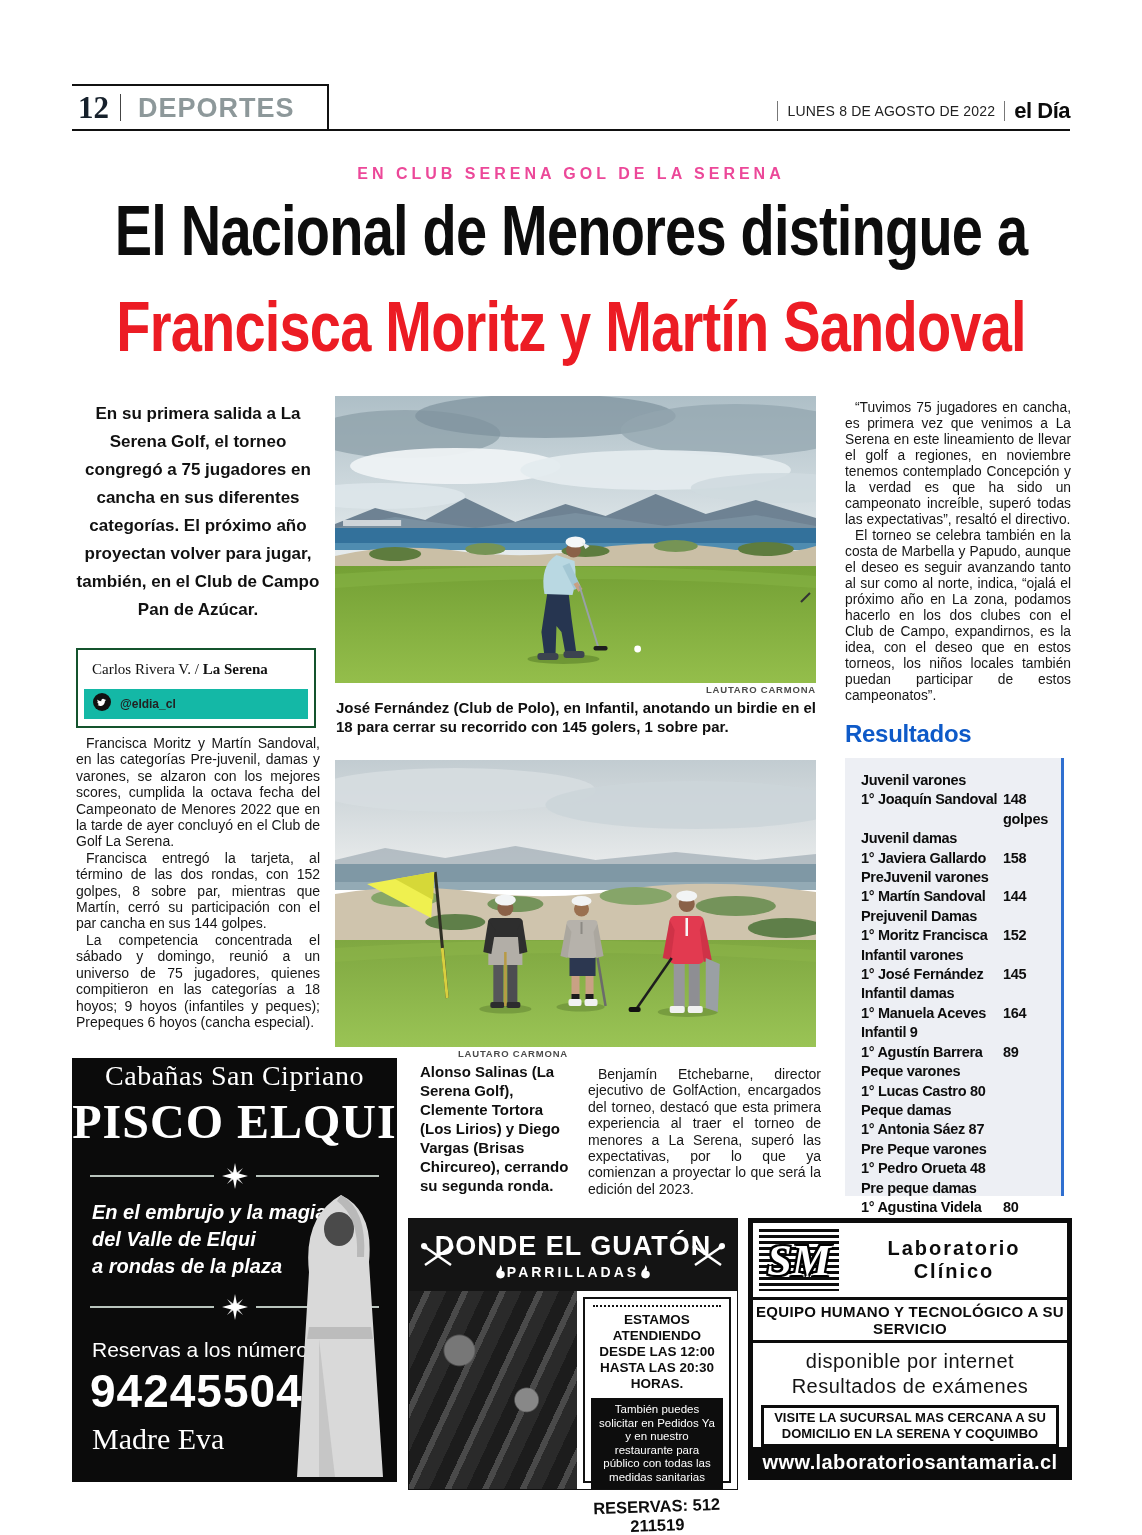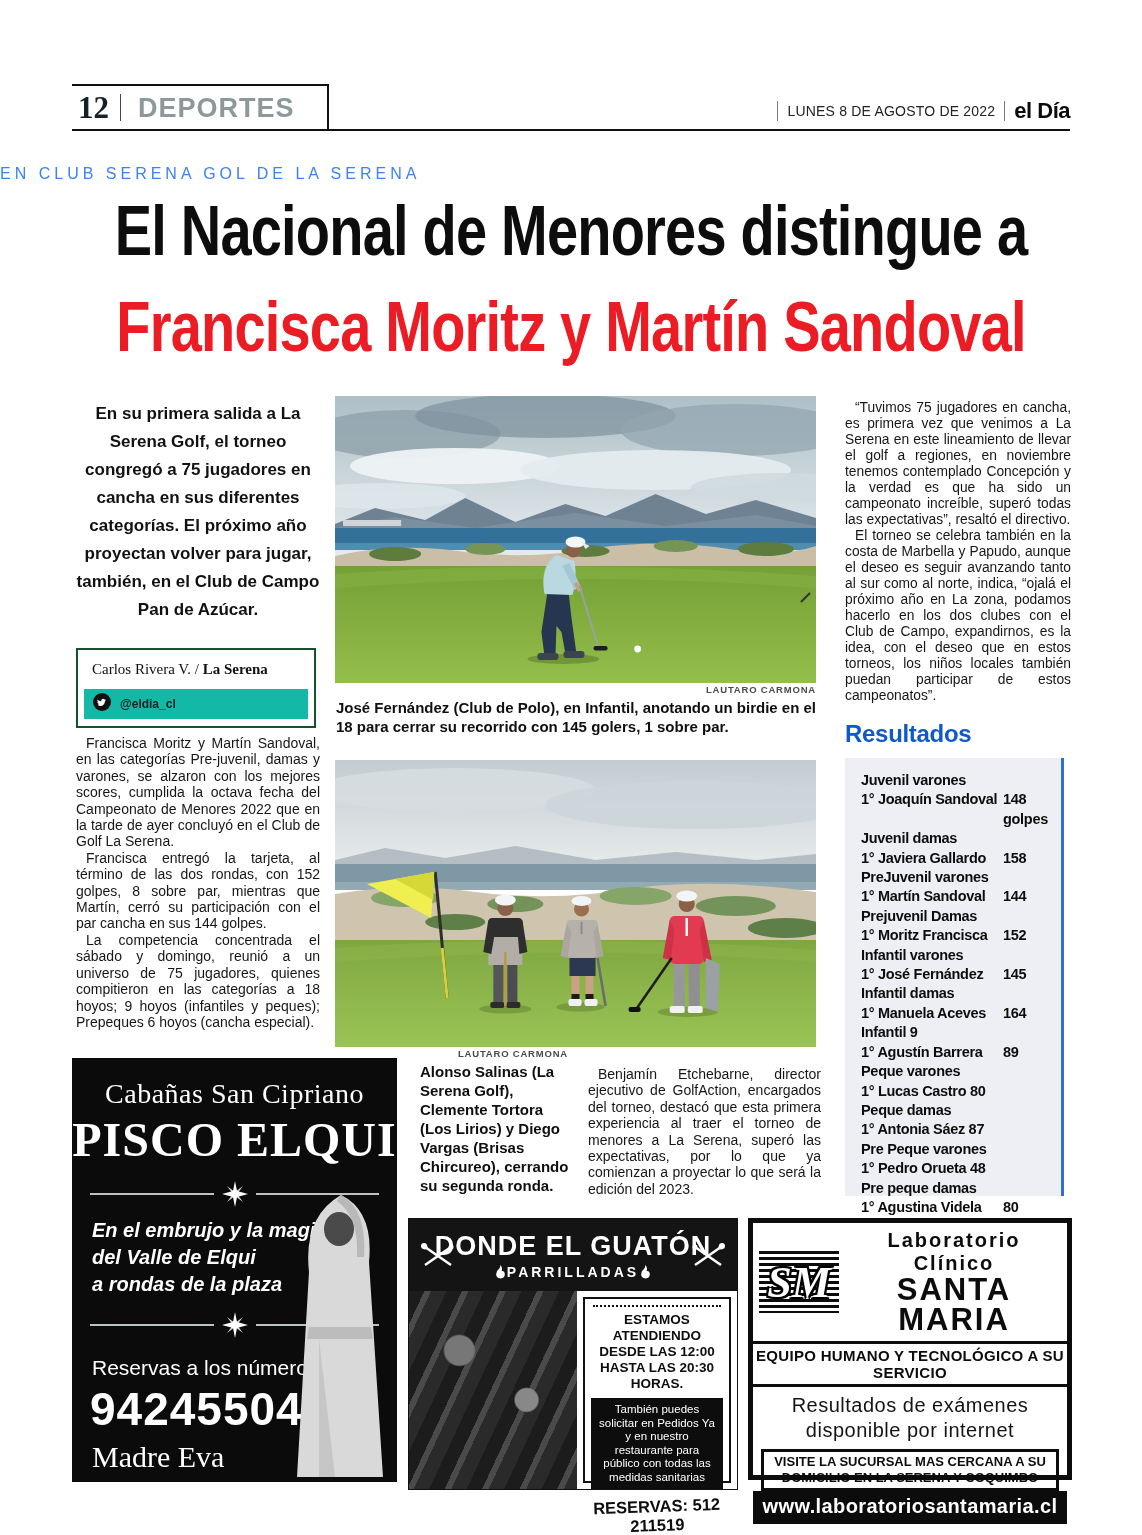--- a/index.html
+++ b/index.html
@@ -12,22 +12,22 @@
   .hdr-rule{position:absolute;left:72px;top:129px;width:998px;height:2px;background:#111;}
   .pageno{position:absolute;left:78px;top:90px;font-family:"Liberation Serif",serif;font-weight:700;font-size:31px;color:#16202b;}
   .hdr-sep1{position:absolute;left:120px;top:94px;width:1px;height:27px;background:#444;}
   .section{position:absolute;left:138px;top:93px;font-size:27px;font-weight:800;letter-spacing:1px;color:#8d989a;}
   .hdr-right{position:absolute;right:72px;top:98px;display:flex;align-items:center;gap:9px;}
   .hdr-bar{width:1px;height:20px;background:#777;}
   .hdr-date{font-size:14px;color:#222;font-stretch:condensed;letter-spacing:0.2px;}
   .brand{font-size:22px;font-weight:800;color:#0b0b0b;letter-spacing:-0.5px;}
 
   
-  .kicker{position:absolute;left:0;top:165px;width:100%;text-align:left;font-size:16px;
-          letter-spacing:4px;font-weight:400;color:#3b82f6;font-stretch:condensed;}
+  .kicker{position:absolute;left:0;top:165px;width:100%;text-align:center;font-size:16px;
+          letter-spacing:4px;font-weight:700;color:#ec4899;font-stretch:condensed;}
   .h-line{position:absolute;left:0;width:100%;text-align:center;font-weight:700;font-size:70px;
           line-height:1;transform:scaleX(0.8);transform-origin:50% 50%;white-space:nowrap;letter-spacing:-1px;}
   .h1{top:196px;color:#0d0d0d;}
   .h2{top:292px;color:#ec1c24;}
 
   
   .lead{position:absolute;left:76px;top:400px;width:244px;text-align:center;font-weight:700;
         font-size:17px;line-height:28px;color:#111;font-stretch:condensed;}
   .byline-box{position:absolute;left:76px;top:648px;width:236px;height:76px;border:2px solid #14532d;background:#fff;}
   .byline-name{font-family:"Liberation Serif",serif;font-size:15px;color:#111;padding:11px 0 0 14px;}
@@ -56,21 +56,21 @@
   .res-title{position:absolute;left:845px;top:720px;font-size:24px;font-weight:800;color:#0e5ac8;
              font-stretch:condensed;letter-spacing:-0.3px;}
   .res-box{position:absolute;left:845px;top:758px;width:219px;height:438px;background:#edeff4;
            border-right:3px solid #2f6fd0;padding:13px 0 0 16px;box-sizing:border-box;}
   .r-row{display:grid;grid-template-columns:142px auto;line-height:19.4px;}
   .r-label{font-weight:700;font-size:14.5px;color:#0d0d0d;white-space:nowrap;font-stretch:condensed;letter-spacing:-0.3px;}
   .r-score{font-weight:700;font-size:14.5px;color:#0d0d0d;font-stretch:condensed;letter-spacing:-0.3px;}
 
   
   .ad-pisco{position:absolute;left:72px;top:1058px;width:325px;height:424px;background:#0b0b0b;color:#fff;overflow:hidden;}
-  .pisco-t1{font-family:"Liberation Serif",serif;font-size:28px;text-align:center;margin-top:20px;letter-spacing:0.5px;}
+  .pisco-t1{font-family:"Liberation Serif",serif;font-size:28px;text-align:center;margin-top:2px;letter-spacing:0.5px;}
   .pisco-t2{font-family:"Liberation Serif",serif;font-size:48px;font-weight:700;text-align:center;letter-spacing:1px;margin-top:2px;}
   .pisco-div{display:flex;align-items:center;gap:8px;margin:14px 18px 10px 18px;}
   .pisco-div .ln{flex:1;height:2px;background:#b9c4bd;}
   .pisco-tag{font-size:20px;font-weight:700;font-style:oblique;line-height:27px;padding-left:20px;font-stretch:condensed;}
   .pisco-res{font-size:21px;padding-left:20px;margin-top:18px;font-stretch:condensed;}
   .pisco-phone{font-size:46px;font-weight:700;padding-left:18px;letter-spacing:1px;margin-top:2px;font-stretch:condensed;}
   .pisco-sig{font-family:"Liberation Serif",serif;font-size:30px;padding-left:20px;margin-top:4px;}
   .monk{position:absolute;right:0;bottom:0;width:118px;height:305px;}
 
   
@@ -463,27 +463,26 @@
 
   <div class="ad-lab">
     <div class="lab-in">
       <div class="lab-stripes"></div>
       <div class="lab-top">
         <div class="lab-logo">
             <span>SM</span>
           </div>
         <div class="lab-names">
           <div class="lab-n1">Laboratorio Clínico</div>
-          <div class="lab-n2">SANTA MARIA</div>
         </div>
       </div>
       <div class="lab-stripes"></div>
       <div class="lab-strip">EQUIPO HUMANO Y TECNOLÓGICO A SU SERVICIO</div>
       <div class="lab-result">
+        <div>disponible por internet</div>
         <div>Resultados de exámenes</div>
-        <div>disponible por internet</div>
       </div>
       <div class="lab-visit">VISITE LA SUCURSAL MAS CERCANA A SU DOMICILIO EN LA SERENA Y COQUIMBO</div>
       <div class="lab-url">www.laboratoriosantamaria.cl</div>
     </div>
   </div>
 
 </div>
 
 </body></html>

